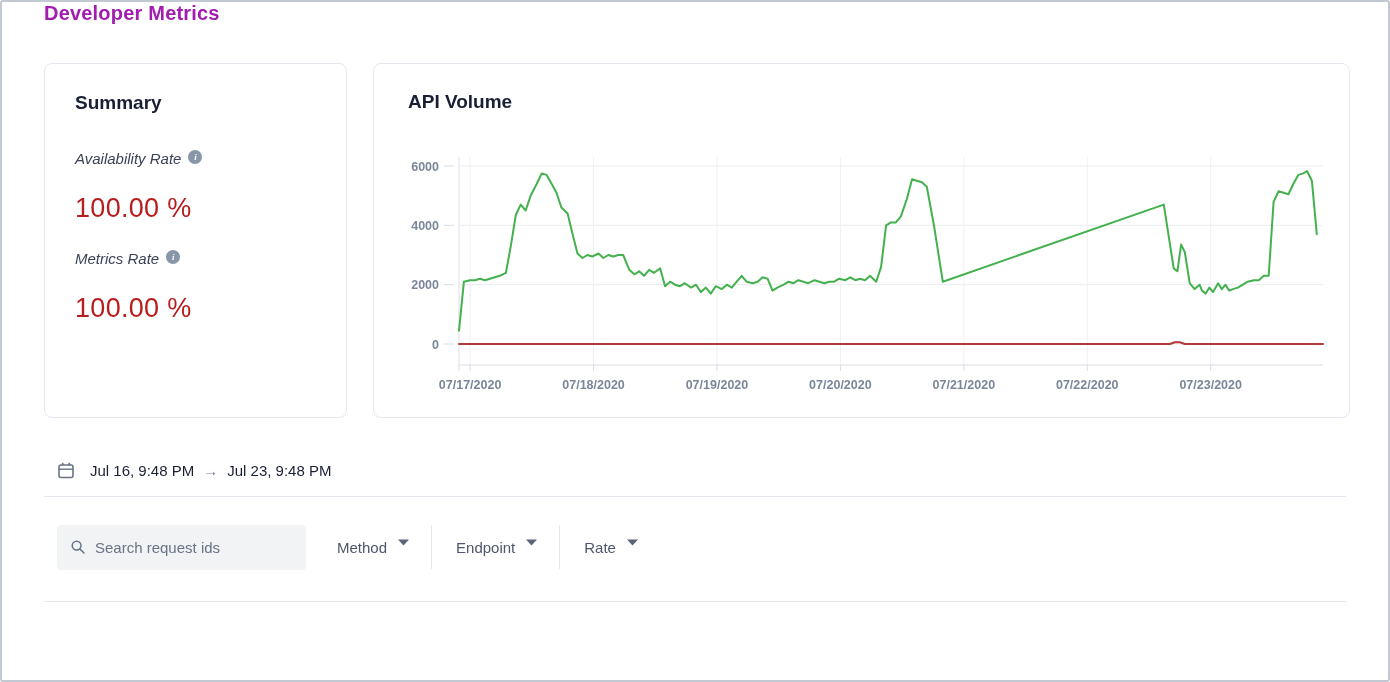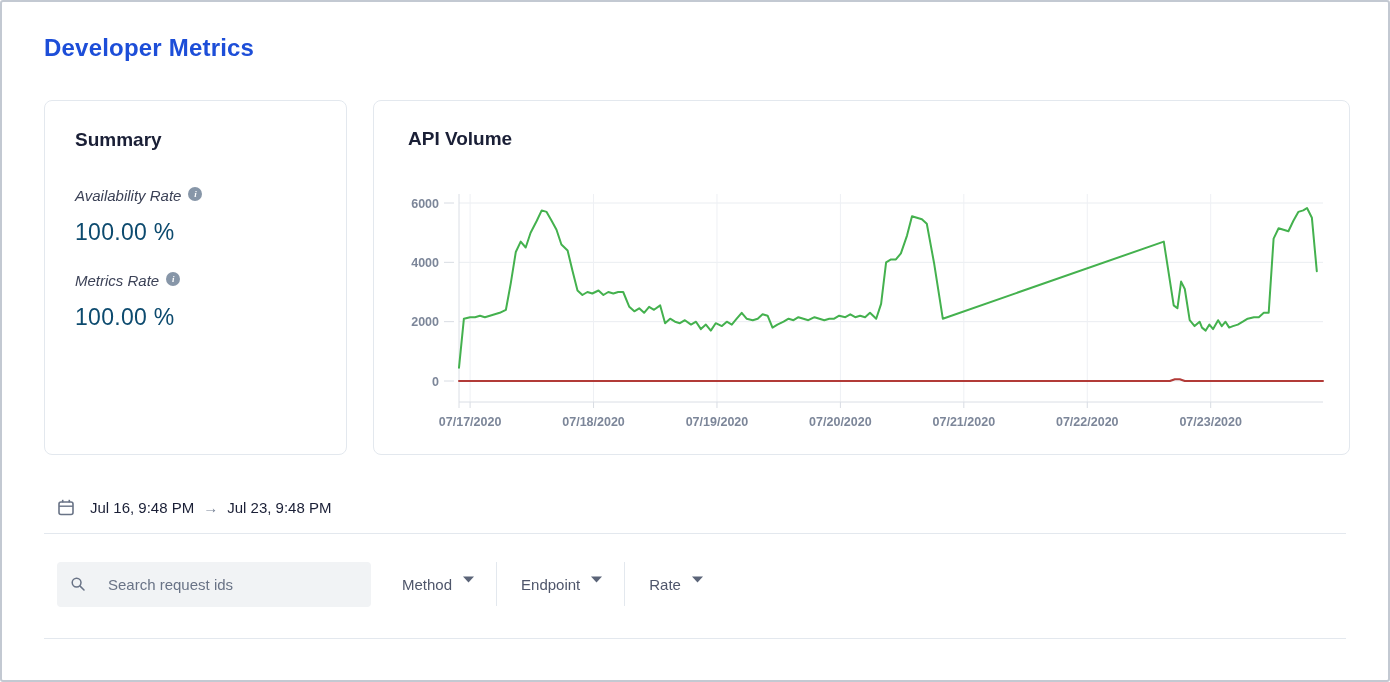--- a/index.html
+++ b/index.html
@@ -1,39 +1,39 @@
 <!DOCTYPE html>
 <html><head>
 <meta charset="utf-8">
 <style>
   * { box-sizing: border-box; margin: 0; padding: 0; }
   html, body { width: 1390px; height: 682px; background: #fff; }
   body { font-family: "Liberation Sans", sans-serif; color: #1a1f36; }
   .frame { width: 1390px; height: 682px; border: 2px solid #c3c9d2; border-radius: 3px; background: #fff; overflow: hidden; }
   .content { padding: 0 42px; }
-  .page-title { margin-top: 32px; font-size: 24px; font-weight: 700; color: #1d4ed8; letter-spacing: .2px; }
+  .page-title { font-size: 20px; font-weight: 700; color: #a21caf; letter-spacing: .2px; }
   .cards-row { display: flex; margin-top: 38px; }
   .card { background: #fff; border: 1px solid #e3e8ee; border-radius: 8px; height: 355px; }
   .summary-card { width: 303px; margin-right: 26px; padding: 28px 30px; flex: none; }
   .card h2 { font-size: 19px; font-weight: 700; color: #1a1f36; }
   .summary-card h2 { margin-bottom: 36px; }
   .metric { margin-bottom: 26px; }
   .metric-label-row { display: flex; align-items: flex-start; font-size: 15px; color: #3c4257; font-style: italic; }
   .info-icon { display: inline-flex; align-items: center; justify-content: center; width: 14px; height: 14px; border-radius: 50%; background: #8796a8; color: #fff; font-size: 9px; font-weight: 700; font-family: "Liberation Serif", serif; margin-left: 7px; }
-  .metric-value { margin-top: 15px; font-size: 23px; color: #0c4a6e; letter-spacing: .3px; }
+  .metric-value { margin-top: 26px; font-size: 27px; color: #b91c1c; letter-spacing: .3px; }
   .chart-card { flex: 1; padding: 27px 18px 0 22px; }
   .chart-card h2 { margin-bottom: 40px; margin-left: 12px; }
   .axis-label { font-family: "Liberation Sans", sans-serif; font-size: 12.5px; font-weight: 600; fill: #7c8699; }
   .date-row { display: flex; align-items: center; margin-top: 40px; padding-left: 14px; height: 24px; font-size: 15px; color: #1a1f36; }
   .date-row .cal { margin-right: 16px; display: inline-flex; }
   .date-arrow { color: #7a8699; margin: 0 9px; font-size: 15px; }
   .divider { height: 1px; background: #e3e8ee; margin-top: 14px; }
   .divider.bottom { margin-top: 31px; }
   .filter-row { display: flex; align-items: center; margin-top: 27px; padding-left: 13px; height: 46px; }
-  .search-box { display: flex; align-items: center; width: 314px; height: 45px; background: #f1f3f5; border: none; border-radius: 4px; padding: 0 14px; margin-right: 31px; gap: 13px; }
+  .search-box { display: flex; align-items: center; width: 249px; height: 45px; background: #f1f3f5; border: none; border-radius: 4px; padding: 0 14px; margin-right: 31px; }
   .search-box svg { flex: none; margin-right: 10px; }
   .search-box input { border: none; outline: none; background: transparent; font-family: "Liberation Sans", sans-serif; font-size: 15px; color: #3c4257; width: 100%; }
   .search-box input::placeholder { color: #697386; }
   .dropdown { display: flex; align-items: flex-start; background: none; border: none; cursor: pointer; font-family: "Liberation Sans", sans-serif; font-size: 15px; color: #4f566b; padding: 0; }
   .dropdown .caret { margin-left: 11px; display: inline-flex; }
   .v-sep { width: 1px; height: 44px; background: #e3e8ee; margin: 0 24px; }
   .dropdown + .v-sep { margin-left: 22px; }
 </style>
 </head>
 <body>

